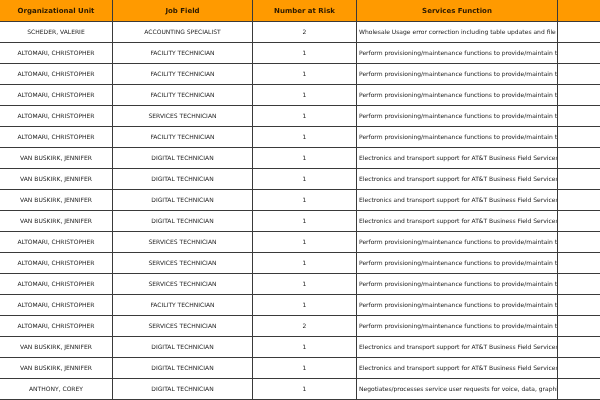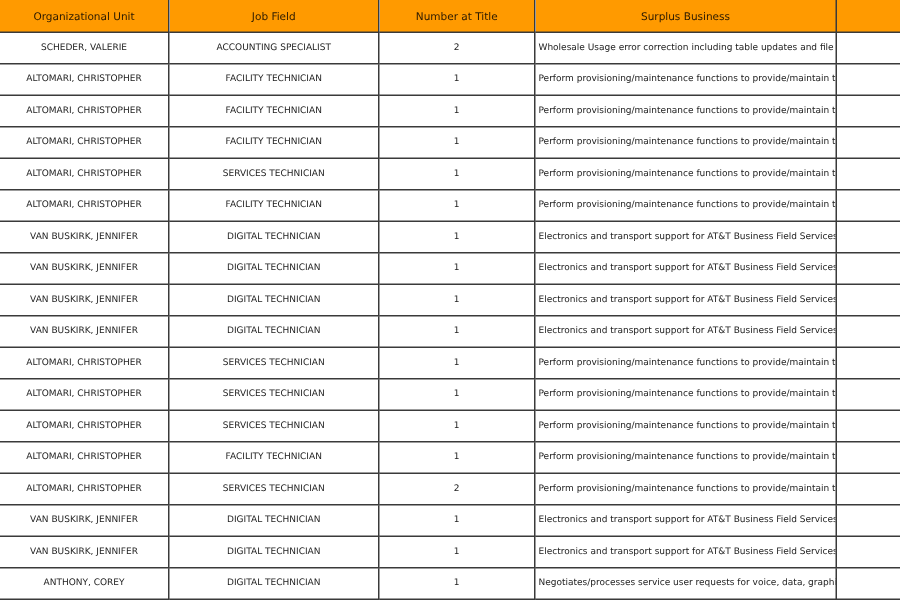--- a/index.html
+++ b/index.html
@@ -15,21 +15,21 @@
     border: 1px solid #3a3a3a;
     text-align: center;
     vertical-align: middle;
     padding: 0 2px;
     overflow: hidden;
     white-space: nowrap;
   }
   table.grid th {
     background: #ff9a00;
     color: #2b1a00;
-    font-weight: normal;
+    font-weight: bold;
     font-size: 7px;
     height: 21px;
   }
   table.grid td {
     background: #ffffff;
     color: #222;
     font-size: 6px;
     height: 20px;
     line-height: 8px;
   }
@@ -49,22 +49,22 @@
     <col class="c1">
       <col class="c2">
       <col class="c3">
       <col class="c4">
       <col class="c5">
   </colgroup>
   <thead>
     <tr>
       <th>Organizational Unit</th>
       <th>Job Field</th>
-      <th>Number at Title</th>
-      <th>Surplus Business</th>
+      <th>Number at Risk</th>
+      <th>Services Function</th>
       <th class="surplus2">Surplus</th>
     </tr>
   </thead>
   <tbody id="rows">
       <tr>
         <td>SCHEDER, VALERIE</td>
         <td>ACCOUNTING SPECIALIST</td>
         <td>2</td>
         <td class="func">Wholesale Usage error correction including table updates and file processing</td>
         <td></td>

